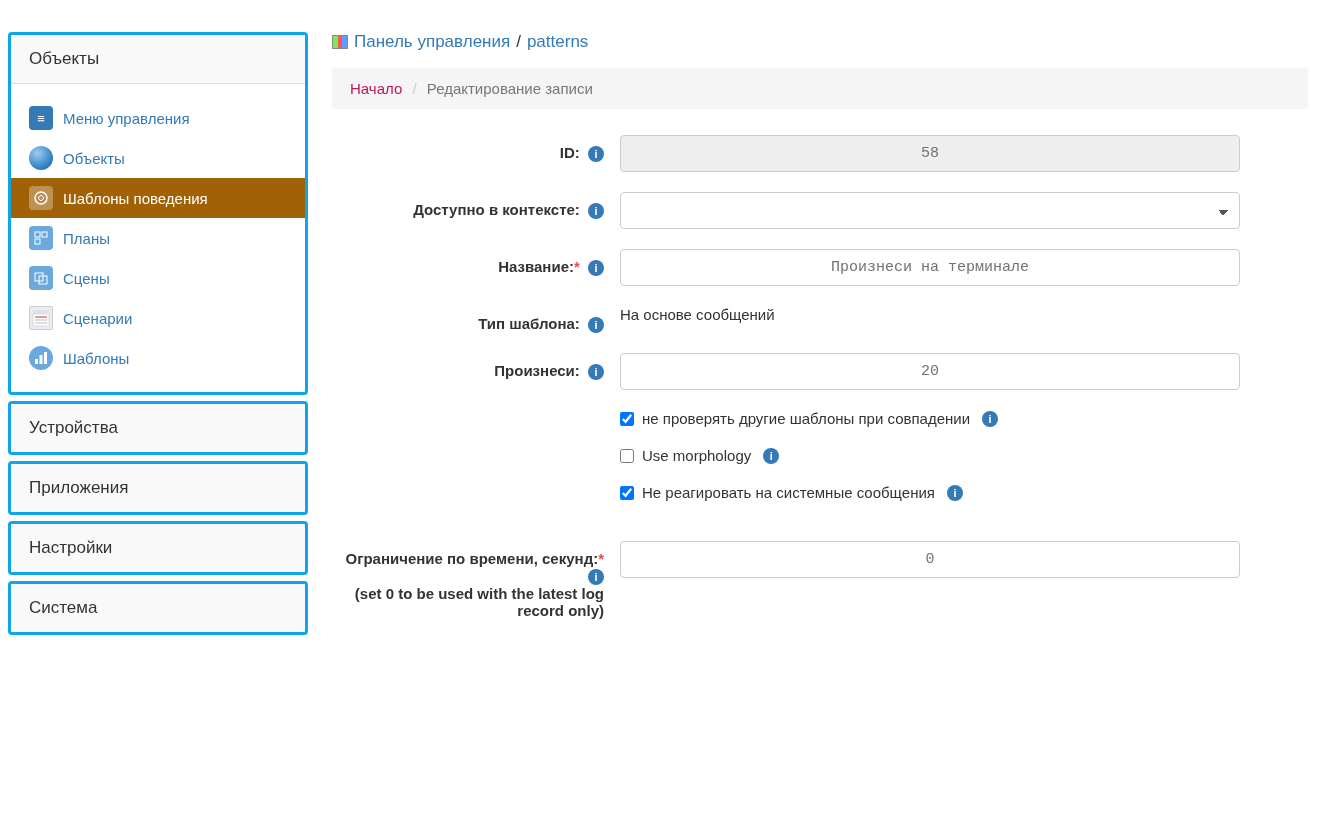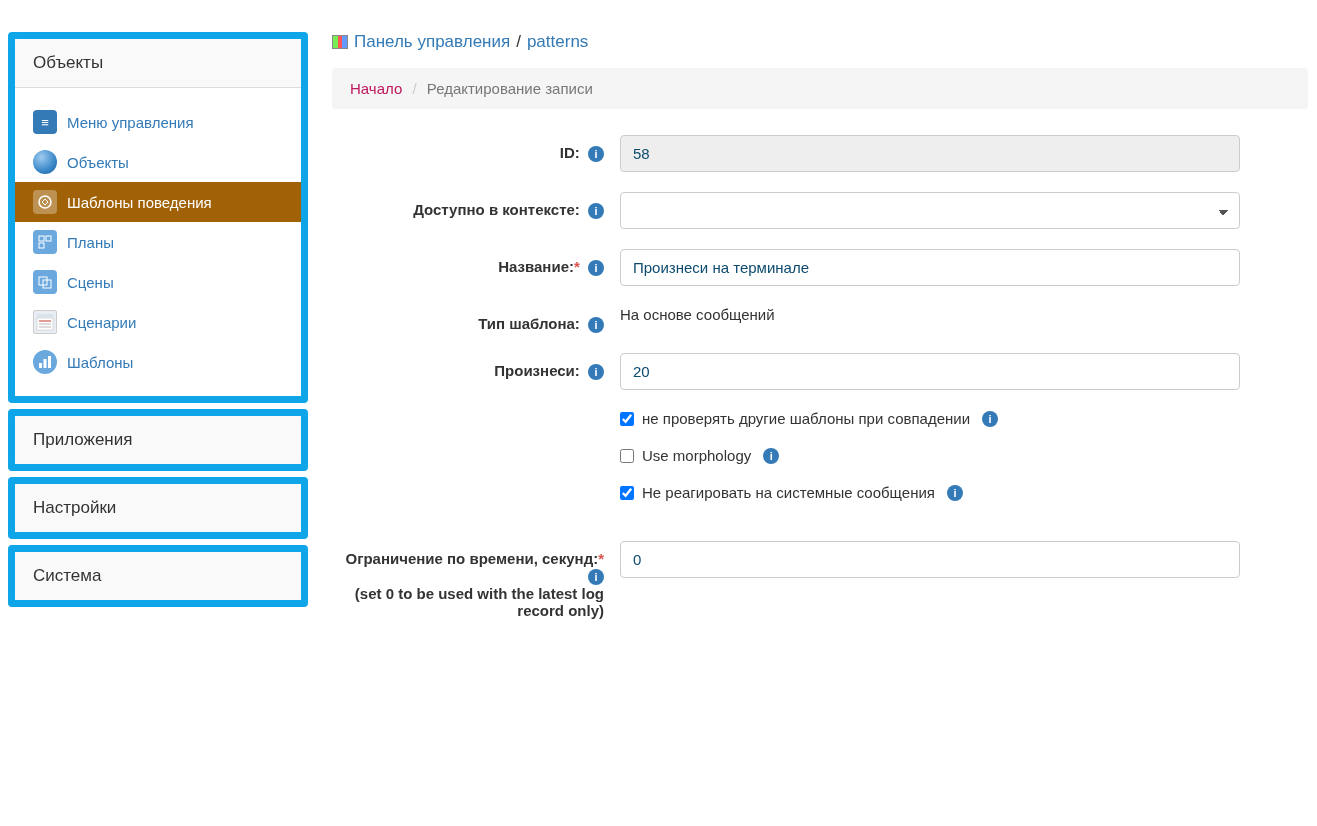--- a/index.html
+++ b/index.html
@@ -14,21 +14,21 @@
       display: flex;
       gap: 24px;
       max-width: 1300px;
     }
     .sidebar {
       width: 300px;
       flex-shrink: 0;
       padding-top: 24px;
     }
     .panel {
-      border: 7px solid #0ea5e9;
+      border: 3px solid #0ea5e9;
       border-radius: 4px;
       margin-bottom: 6px;
       background: #fff;
     }
     .panel-heading {
       padding: 14px 18px;
       border-bottom: 1px solid #ddd;
       font-size: 17px;
       color: #333;
       background: #f9f9f9;
@@ -136,23 +136,24 @@
     .col-input {
       flex: 1;
       max-width: 620px;
     }
     .form-control {
       width: 100%;
       padding: 9px 12px;
       font-size: 15px;
       border: 1px solid #ccc;
       border-radius: 4px;
-      color: #0c4a6e;
+      color: #737373;
       background: #fff;
-      font-family: Liberation Sans, sans-serif;
+      font-family: Liberation Mono, monospace;
+      text-align: center;
     }
     .form-control[readonly] {
       background: #eee;
       cursor: not-allowed;
     }
     select.form-control {
       appearance: none;
       background-image: linear-gradient(45deg, transparent 50%, #555 50%), linear-gradient(135deg, #555 50%, transparent 50%);
       background-position: calc(100% - 16px) 17px, calc(100% - 11px) 17px;
       background-size: 5px 5px;
@@ -248,20 +249,23 @@
                 <rect x="5.5" y="4" width="3" height="9" fill="#fff"></rect>
                 <rect x="10" y="1" width="3" height="12" fill="#fff"></rect>
               </svg>
           </span>
           <span>Шаблоны</span>
         </div>
 
       </div>
     </div>
 
+    <div class="panel collapsed">
+      <div class="panel-heading">Устройства</div>
+    </div>
     <div class="panel collapsed">
       <div class="panel-heading">Приложения</div>
     </div>
     <div class="panel collapsed">
       <div class="panel-heading">Настройки</div>
     </div>
     <div class="panel collapsed">
       <div class="panel-heading">Система</div>
     </div>
   </div>

